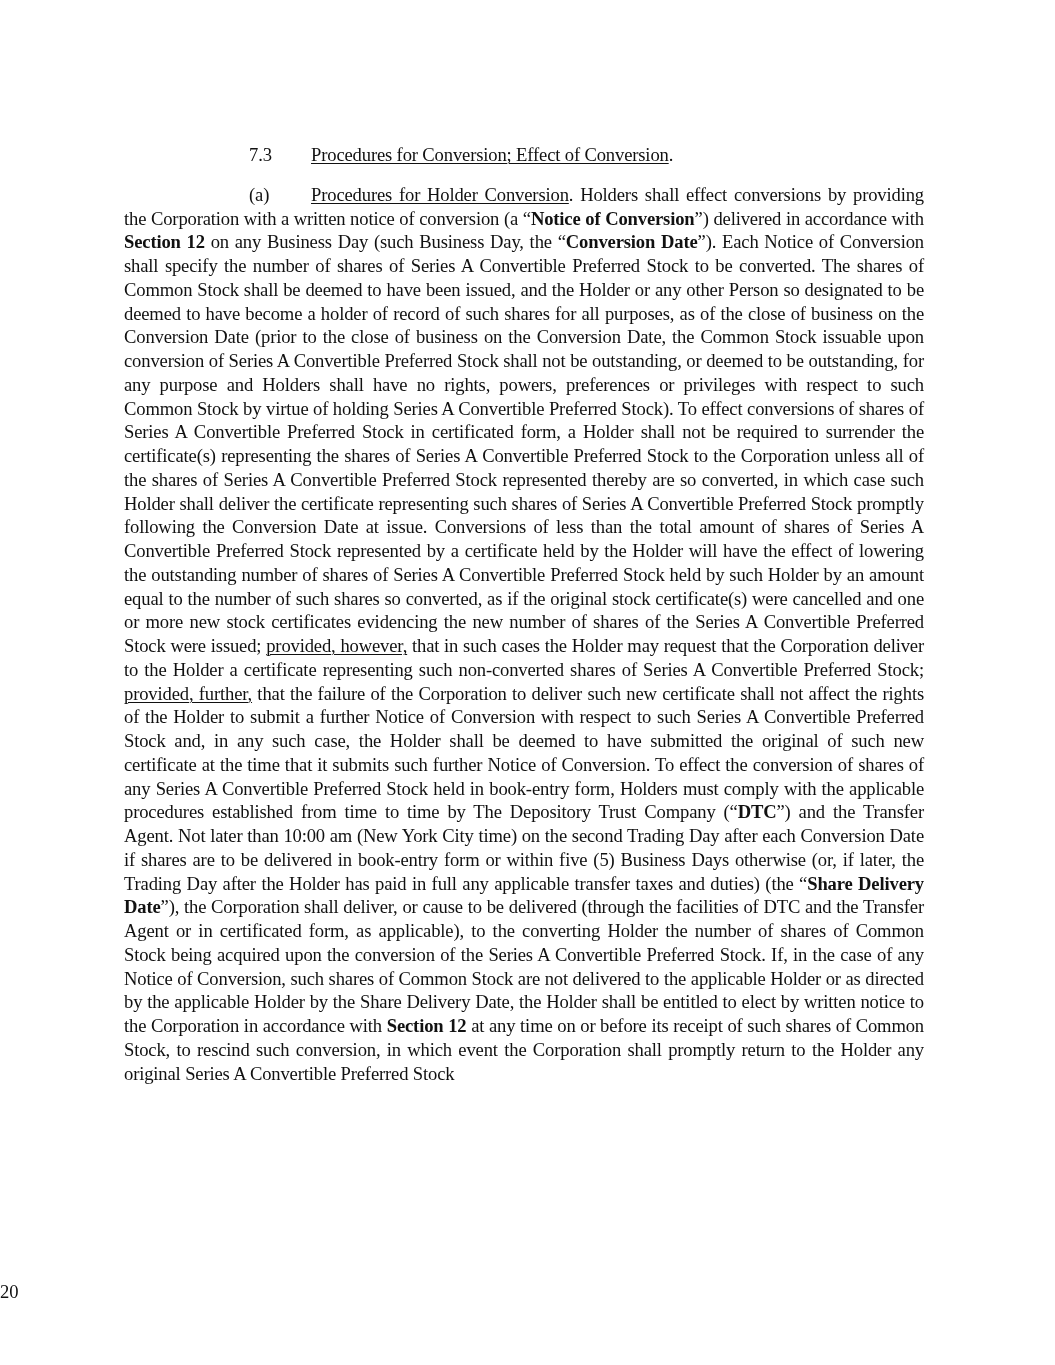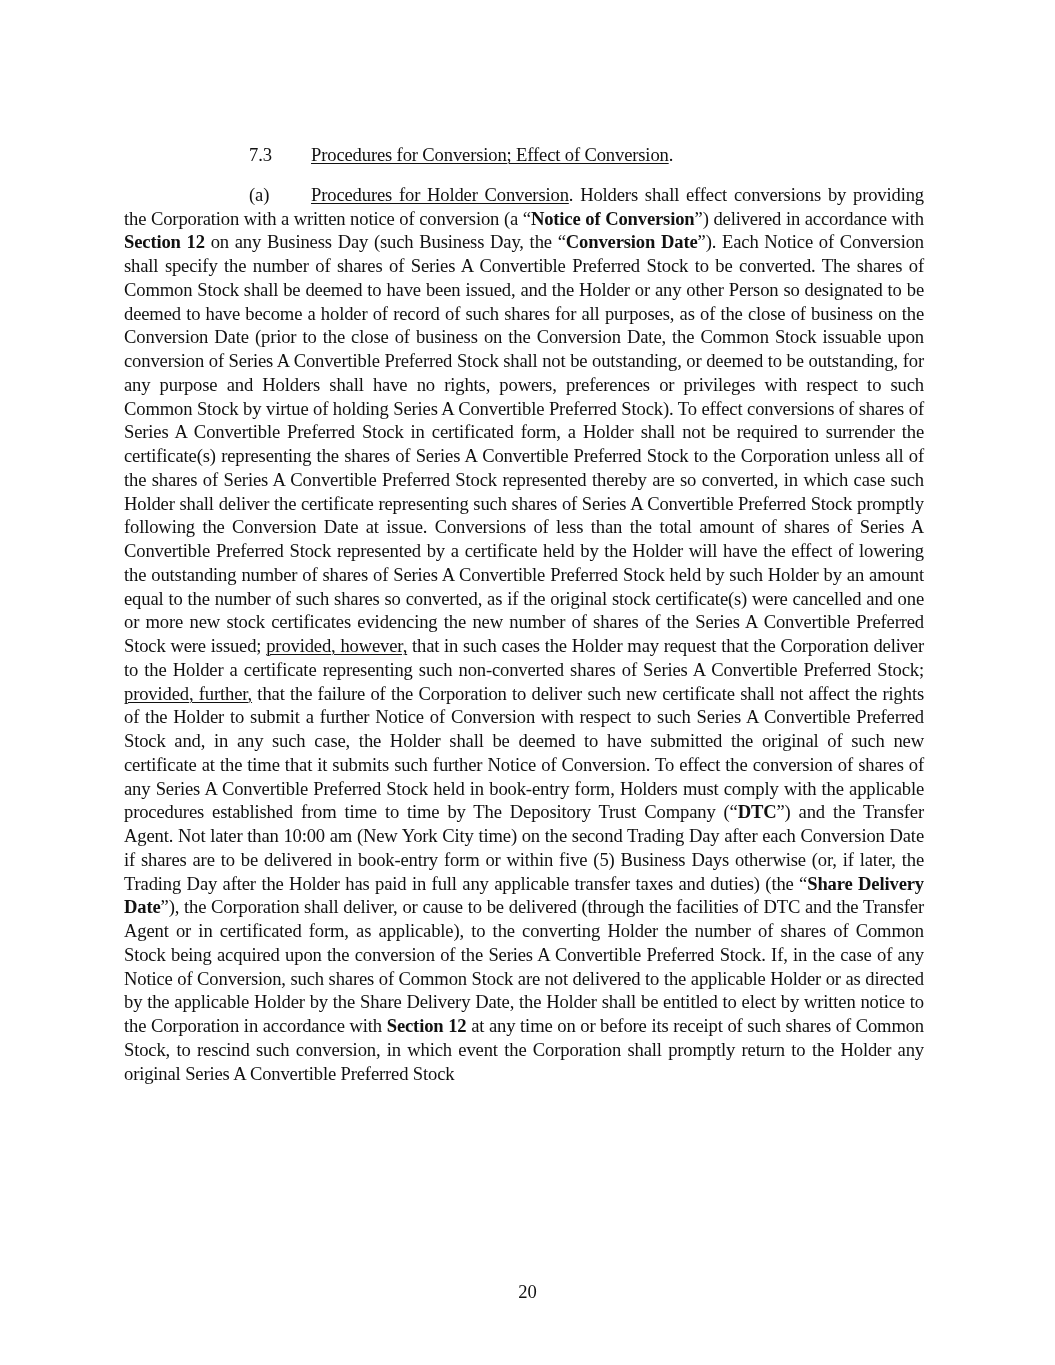--- a/index.html
+++ b/index.html
@@ -53,21 +53,21 @@
       text-decoration-thickness: 1px;
     }
     .b {
       font-weight: bold;
     }
     .page-number {
       position: absolute;
       top: 1280px;
       left: 0;
       width: 1055px;
-      text-align: center;
+      text-align: left;
       font-size: 18.6px;
       line-height: 24px;
     }
   </style>
 </head>
 <body>
 
 <div class="page">
 
   <p class="section-heading">

